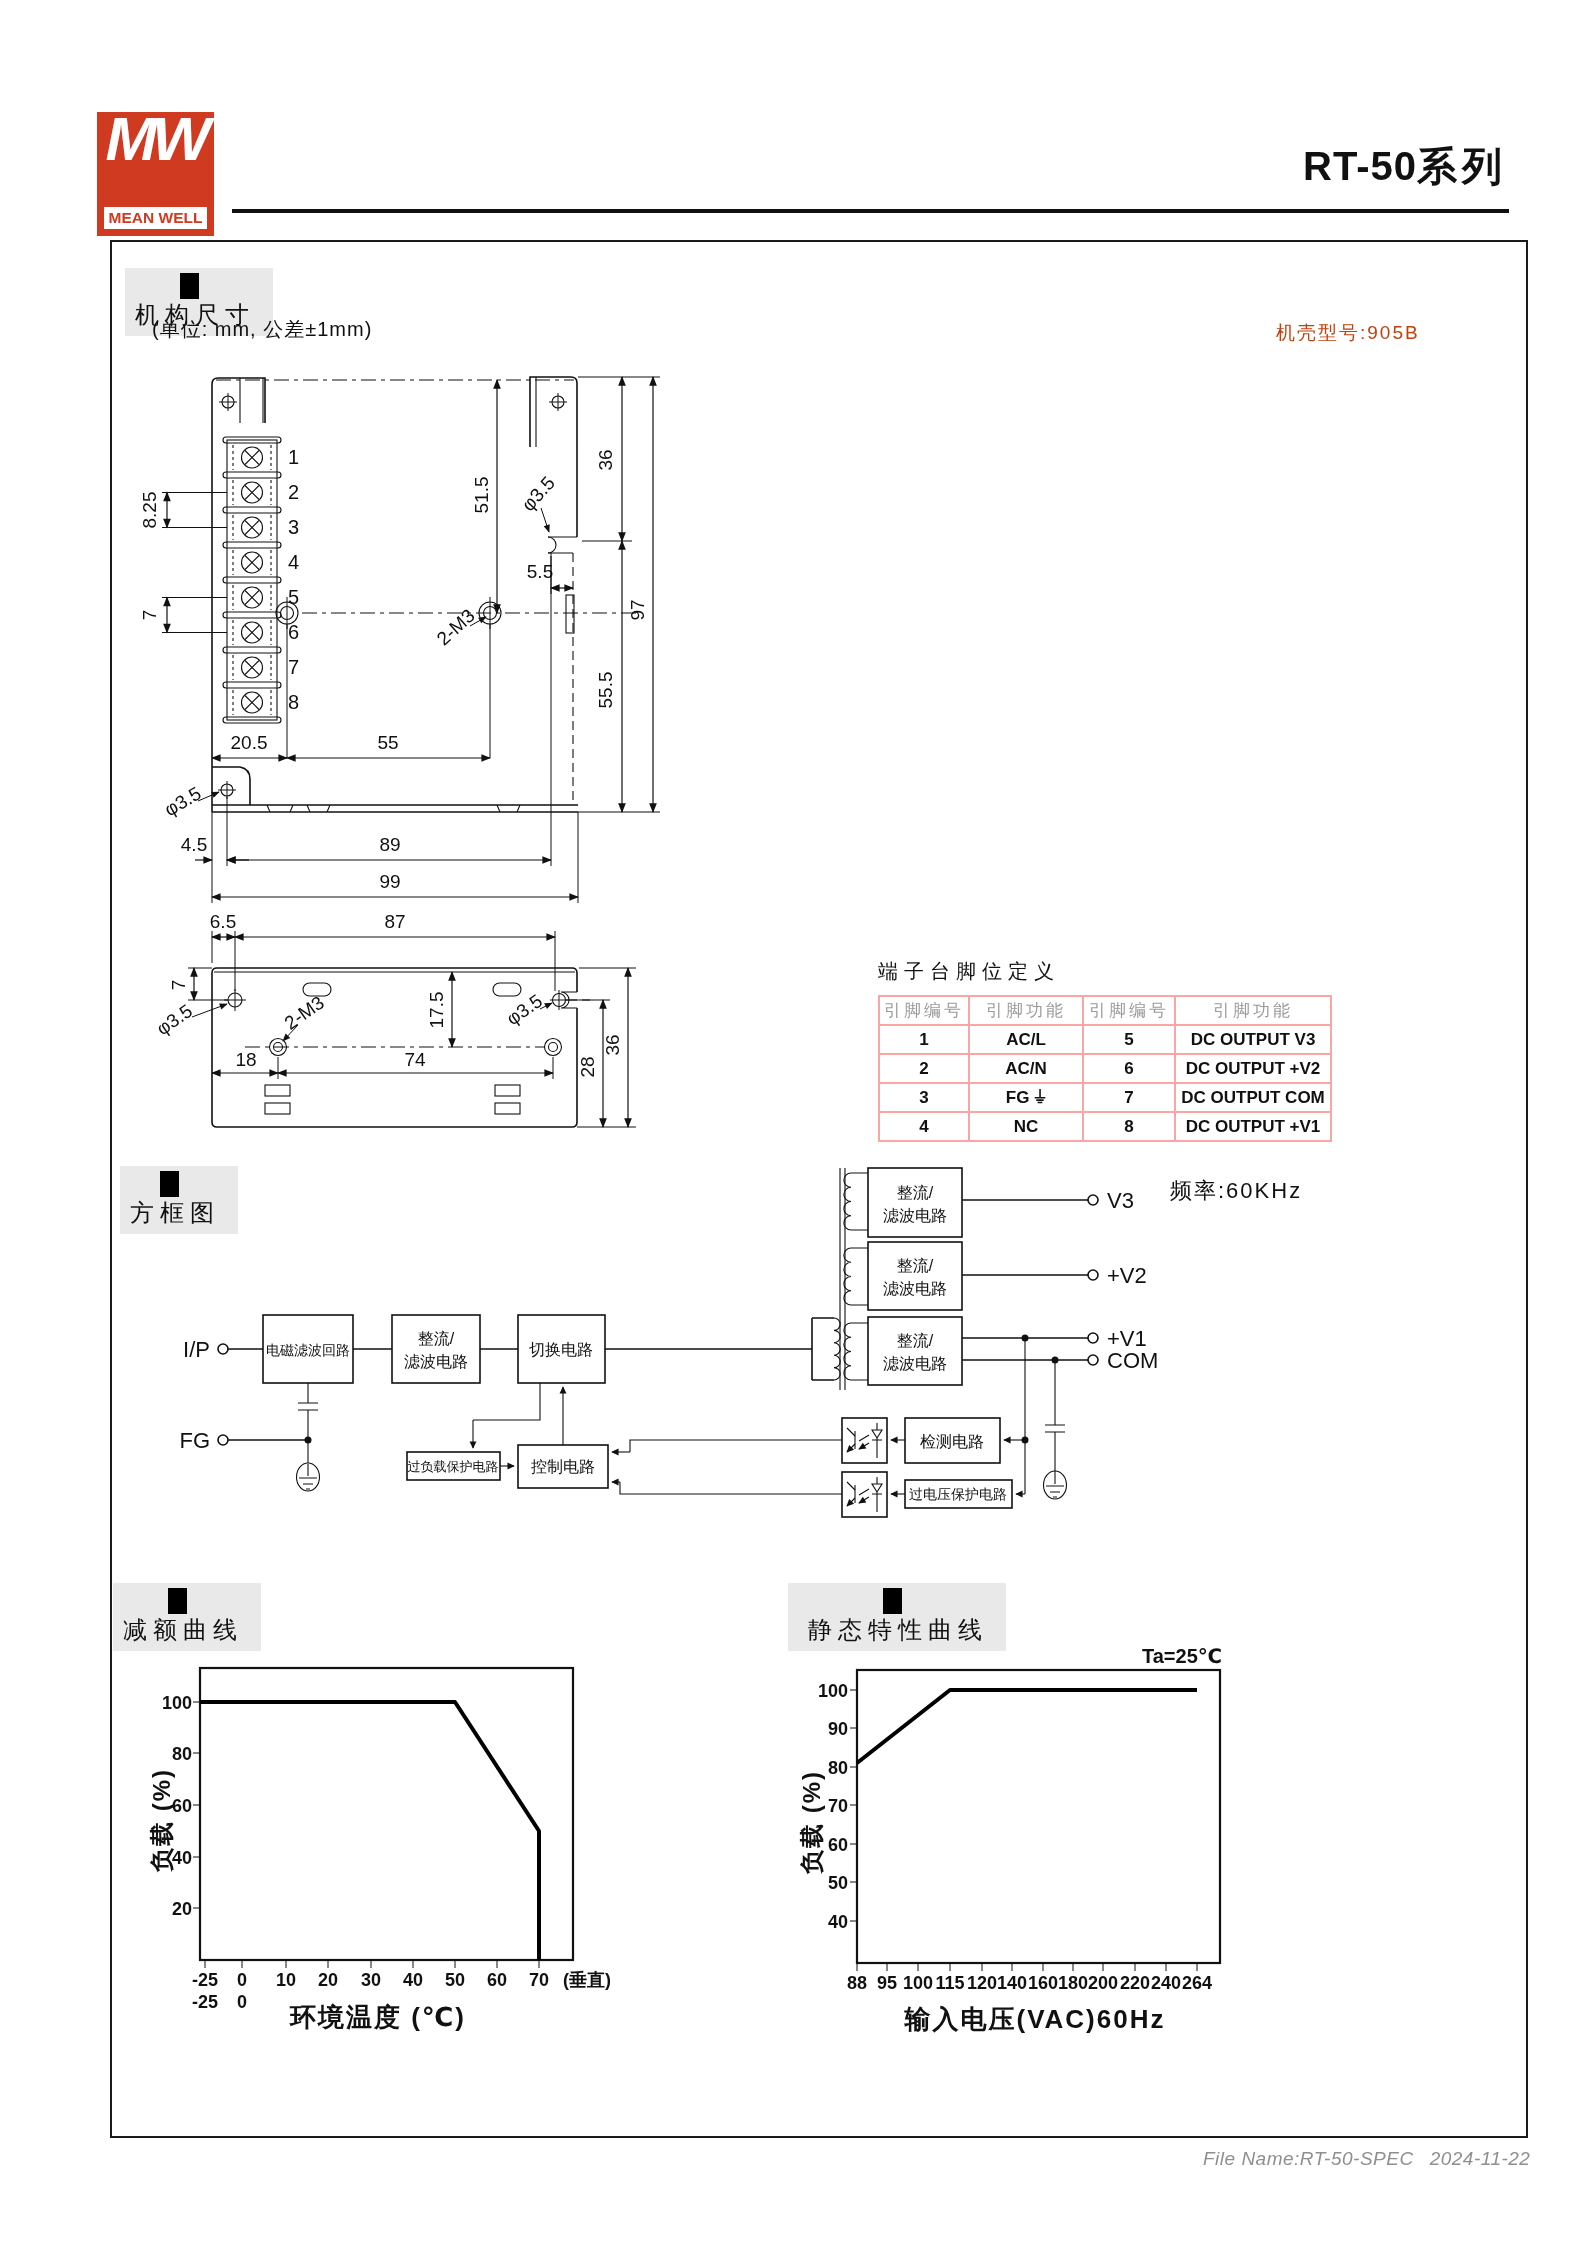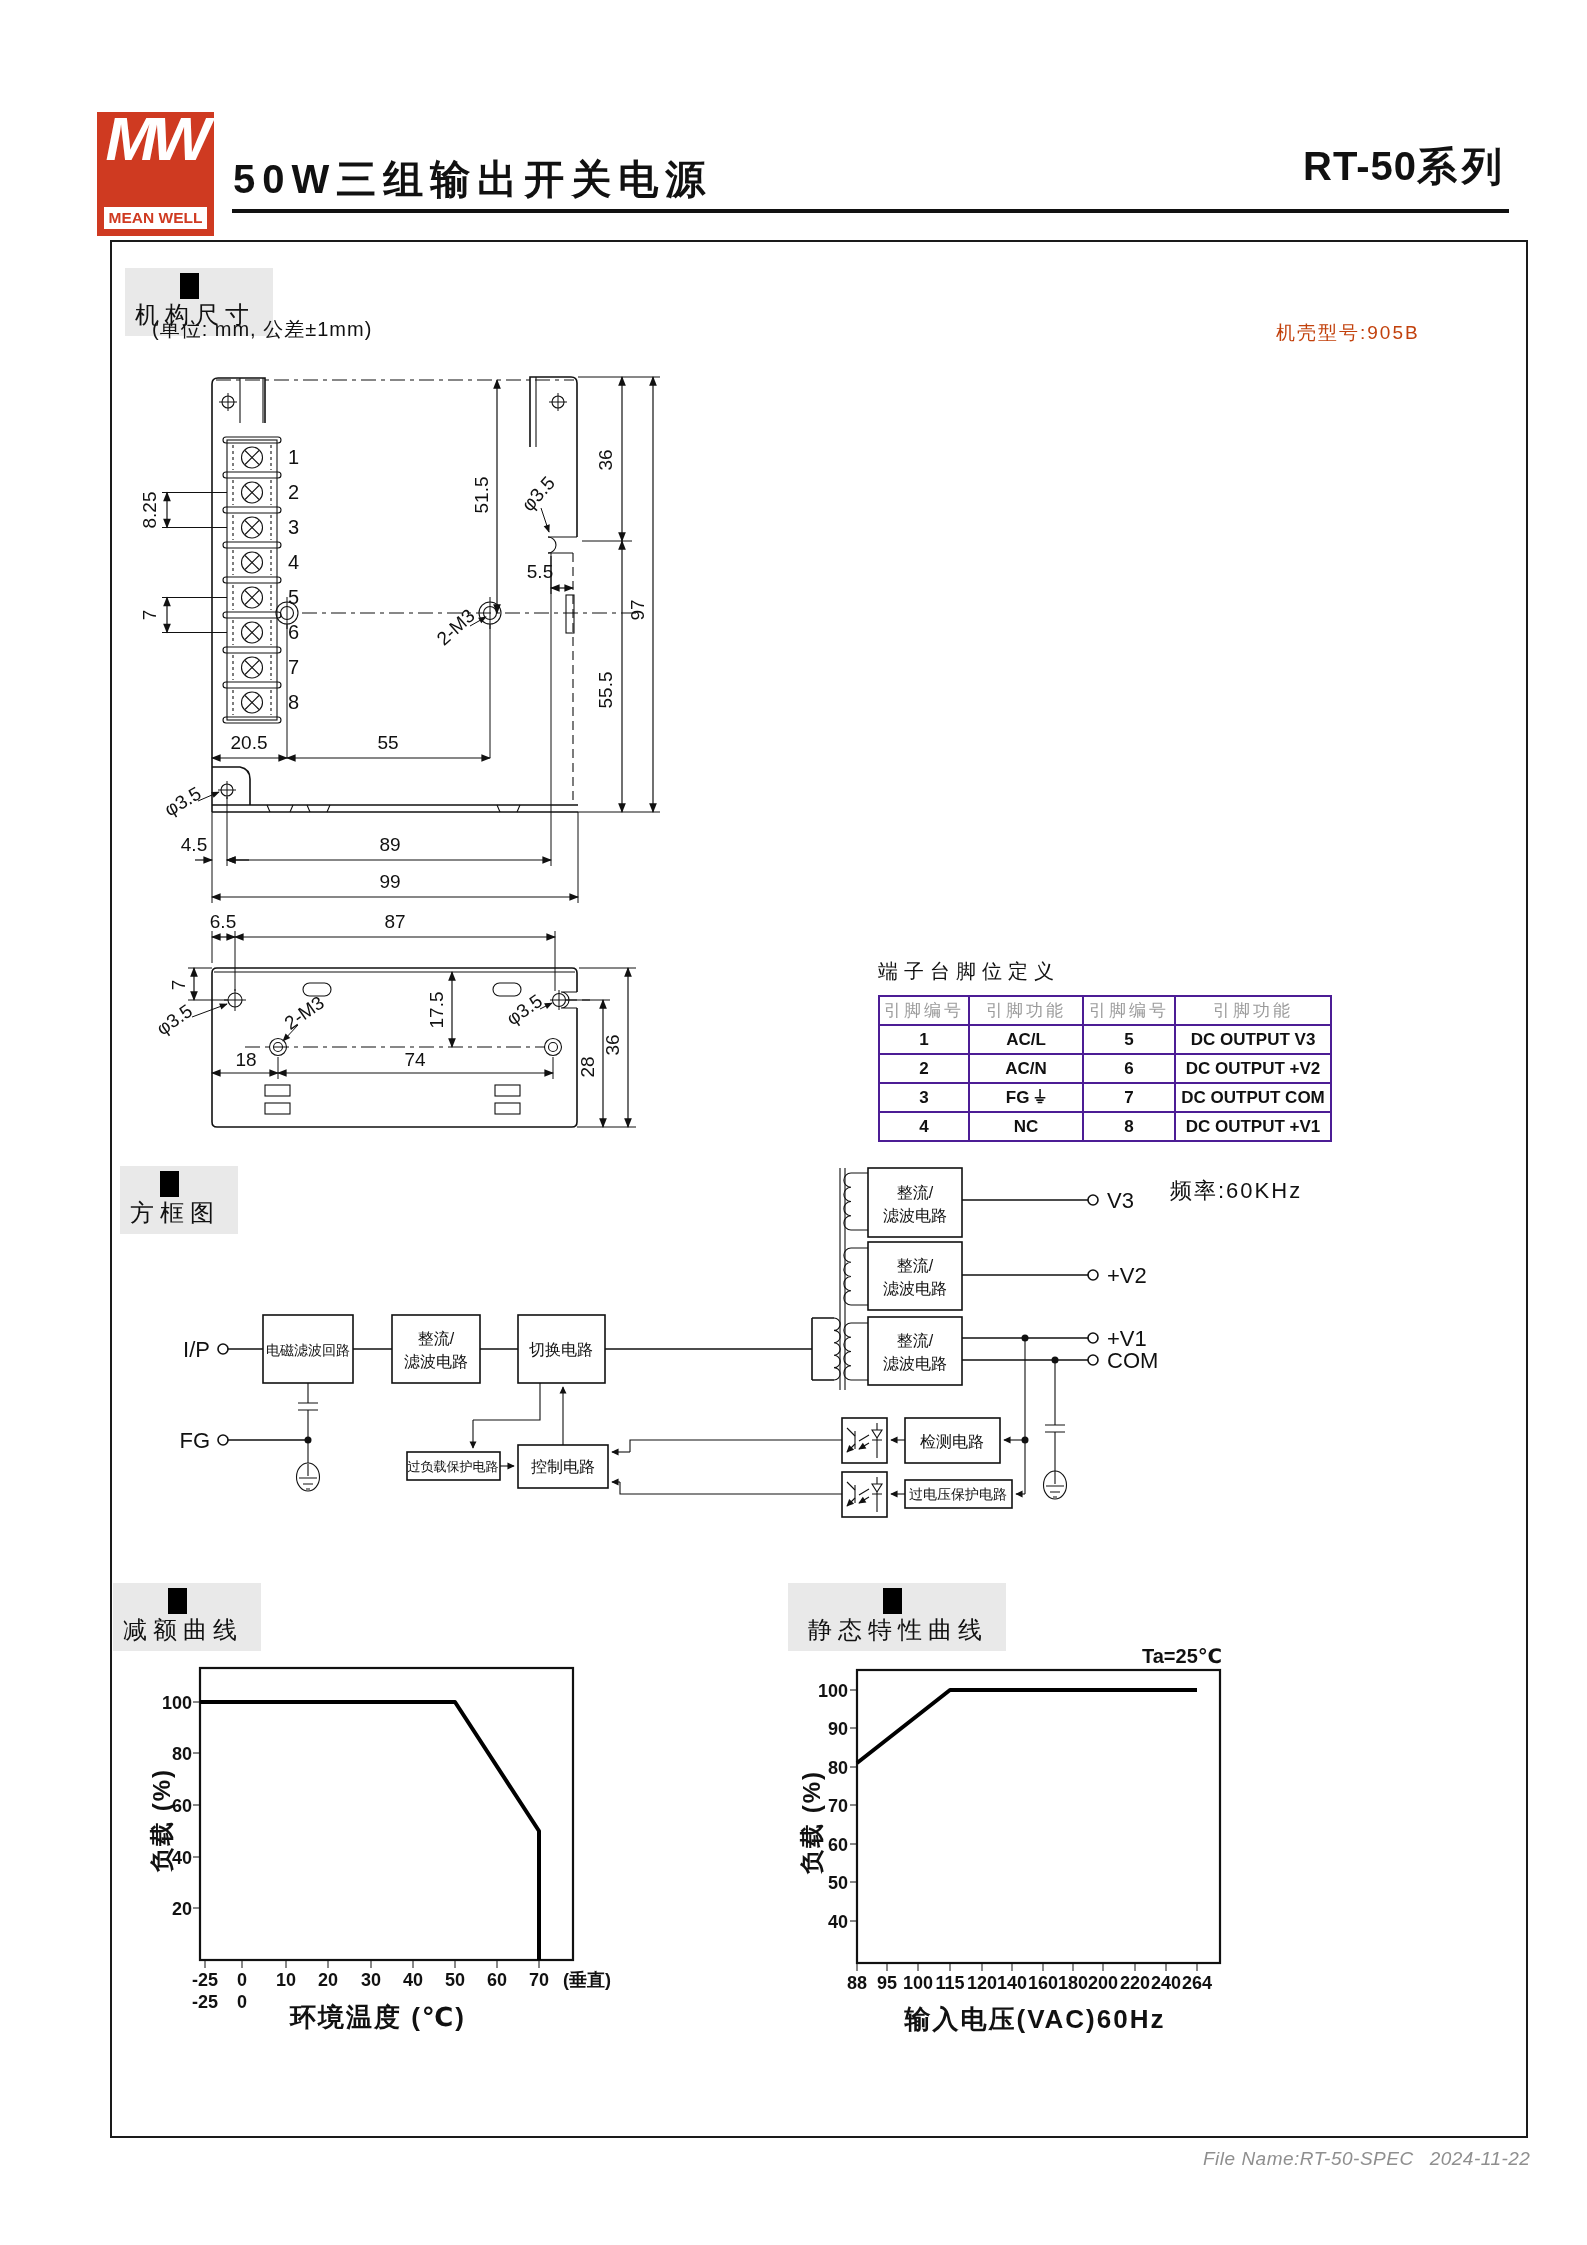--- a/index.html
+++ b/index.html
@@ -21,21 +21,21 @@
   .content-box{left:110px;top:240px;width:1414px;height:1894px;border:2px solid #1a1a1a;}
   
   .sec-h{display:inline-flex;align-items:center;background:#e9e9e9;padding:5px 18px 5px 10px;
          font-size:24px;letter-spacing:6px;font-weight:500;flex-direction:column;}
   .sec-sq{width:19px;height:26px;background:#000;margin-right:12px;flex:0 0 auto;}
   .unit-note{left:152px;top:316px;font-size:20px;letter-spacing:1px;}
   .case-model{left:1276px;top:320px;font-size:19px;letter-spacing:2px;color:#c2410c;}
   
   .pin-title{font-size:20px;letter-spacing:6px;margin-bottom:10px;}
   .pin-table{border-collapse:collapse;table-layout:fixed;}
-  .pin-table th,.pin-table td{border:2px solid #4c1d95;text-align:center;height:25px;
+  .pin-table th,.pin-table td{border:2px solid #fca5a5;text-align:center;height:25px;
          font-size:17px;padding:1px 4px;overflow:hidden;white-space:nowrap;}
   .pin-table th{color:#9a9a9a;font-weight:normal;letter-spacing:3px;}
   .pin-table td{font-weight:bold;}
   
   svg{overflow:visible;}
   .ln{stroke:#111;stroke-width:1.6;fill:none;}
   .lnt{stroke:#111;stroke-width:1.1;fill:none;}
   .dimln{stroke:#111;stroke-width:1.2;fill:none;}
   .extln{stroke:#111;stroke-width:1;fill:none;}
   .dash{stroke-dasharray:9 5;}
@@ -60,21 +60,20 @@
 </style>
 </head>
 <body>
 
 <div class="page">
 
   <div class="abs logo">
     <div class="logo-mw">MW</div>
     <div class="logo-brand">MEAN WELL</div>
   </div>
-  <div class="abs doc-title">50W三组输出开关电源</div>
   <div class="abs series">
     <span class="series-code">RT-50</span><span class="series-suffix">系列</span>
   </div>
   <div class="abs title-rule"></div>
 
   <div class="abs content-box"></div>
 
   <div class="abs sec-h" style="left:125px;top:268px;">
     <span class="sec-sq"></span>
     <span>机构尺寸</span>

